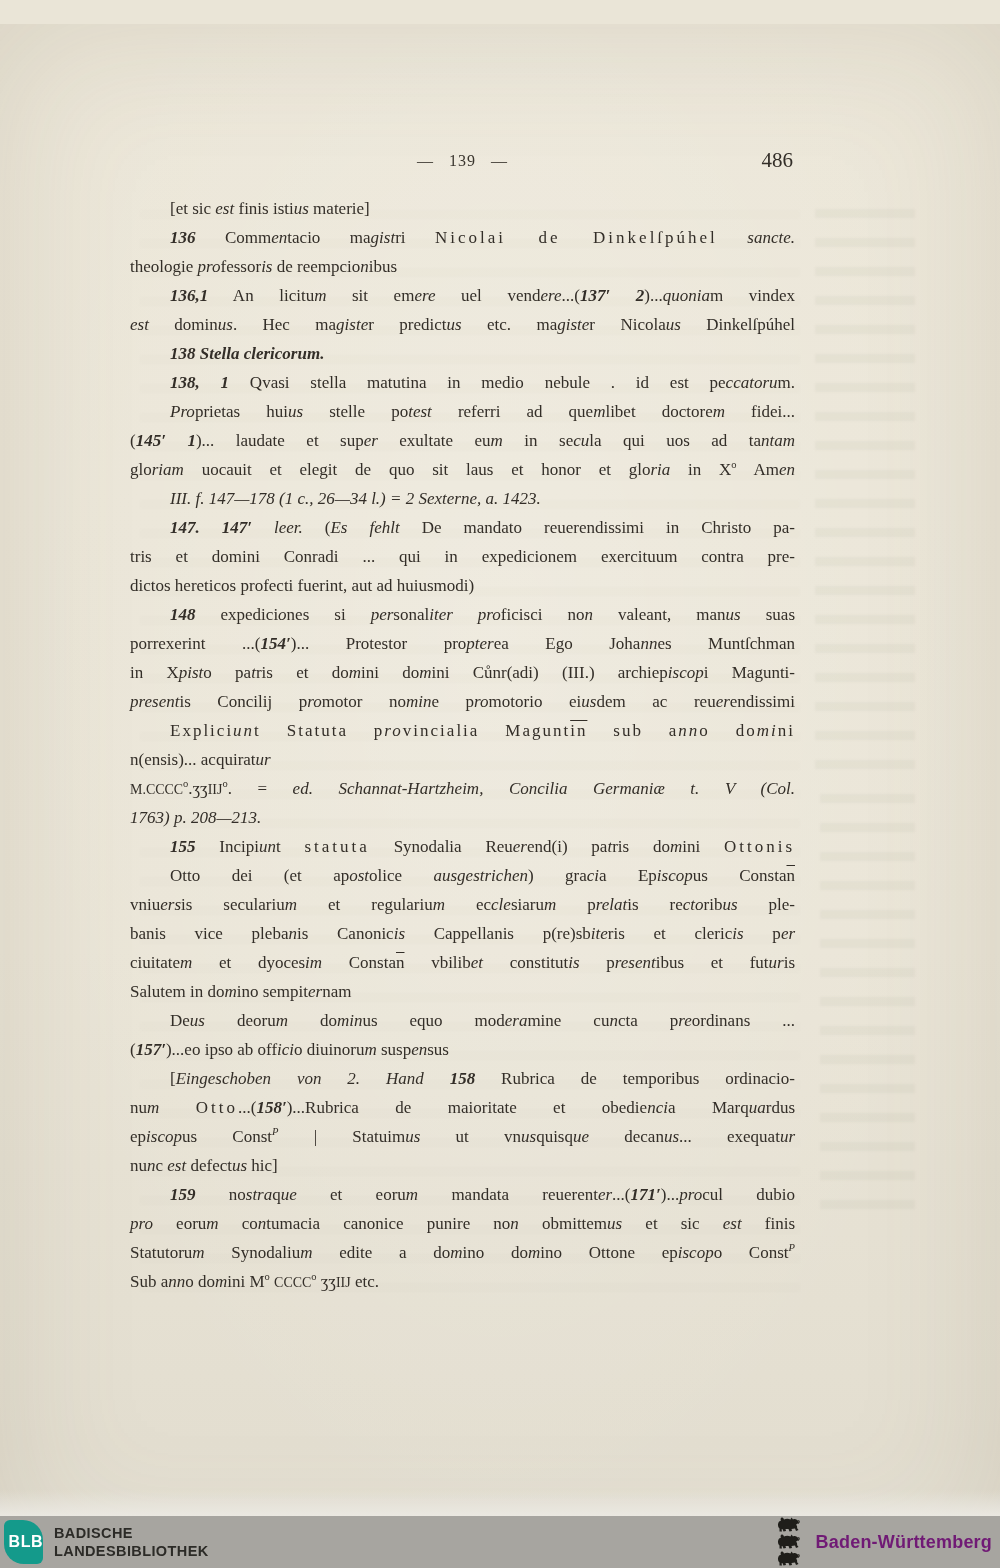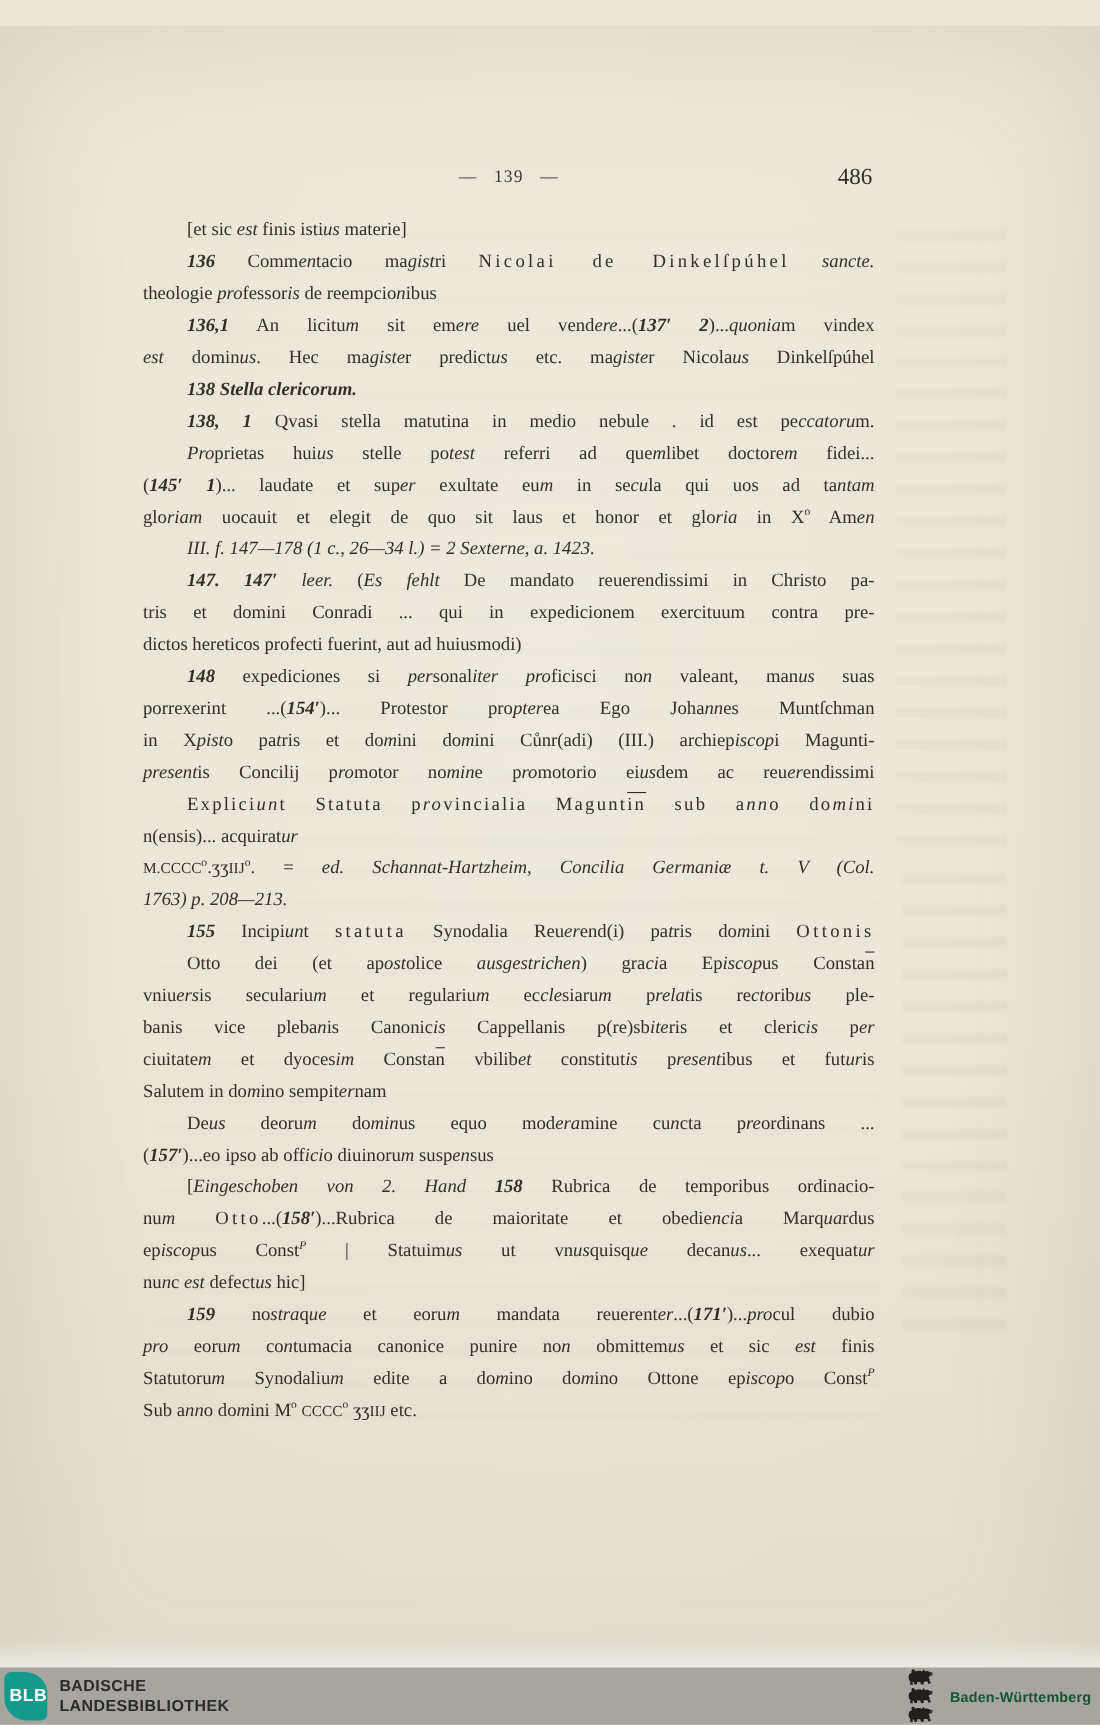--- a/index.html
+++ b/index.html
@@ -45,21 +45,21 @@
   .footer{position:absolute;left:0;right:0;bottom:0;height:52px;background:#a7a5a0;
     display:flex;align-items:center;justify-content:space-between;
     font-family:"Liberation Sans","DejaVu Sans",sans-serif;}
   .footer-left{display:flex;align-items:center;}
   .blb-badge{width:39px;height:44px;margin-left:4px;background:#149a8b;
     border-radius:6px 20px 6px 20px;display:flex;align-items:center;justify-content:flex-end;}
   .blb-badge span{color:#ffffff;font-weight:bold;font-size:16px;letter-spacing:.5px;}
   .libname{margin-left:11px;color:#2c2b27;font-weight:bold;font-size:14.5px;line-height:18px;letter-spacing:.4px;}
   .footer-right{display:flex;align-items:center;margin-right:8px;}
   .arms{margin-right:12px;display:block;}
-  .state{color:#14532d;font-weight:bold;font-size:13px;letter-spacing:.2px;}
+  .state{color:#701a75;font-weight:bold;font-size:18px;letter-spacing:.2px;}
 </style>
 </head>
 <body>
 
 <div class="scan">
 
   <div class="ghost g1"></div>
   <div class="ghost g2"></div>
   <div class="ghost g3"></div>
 

